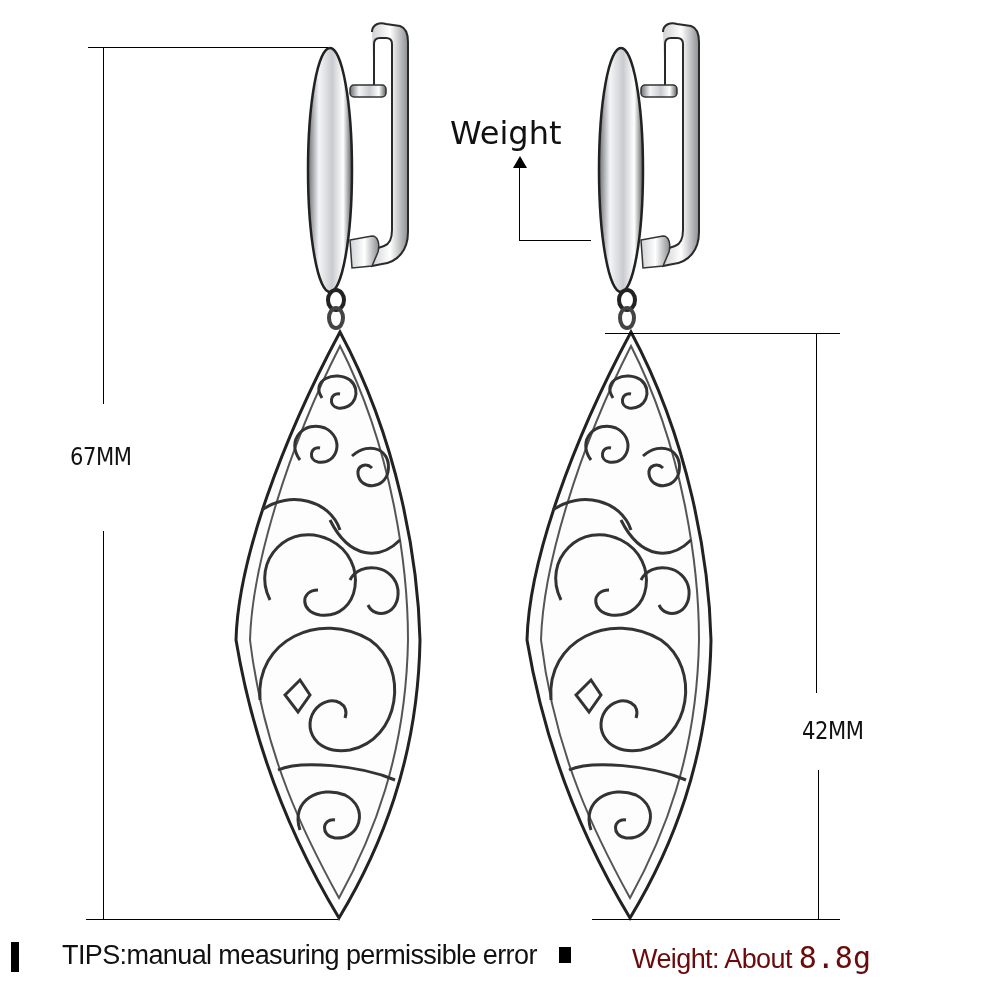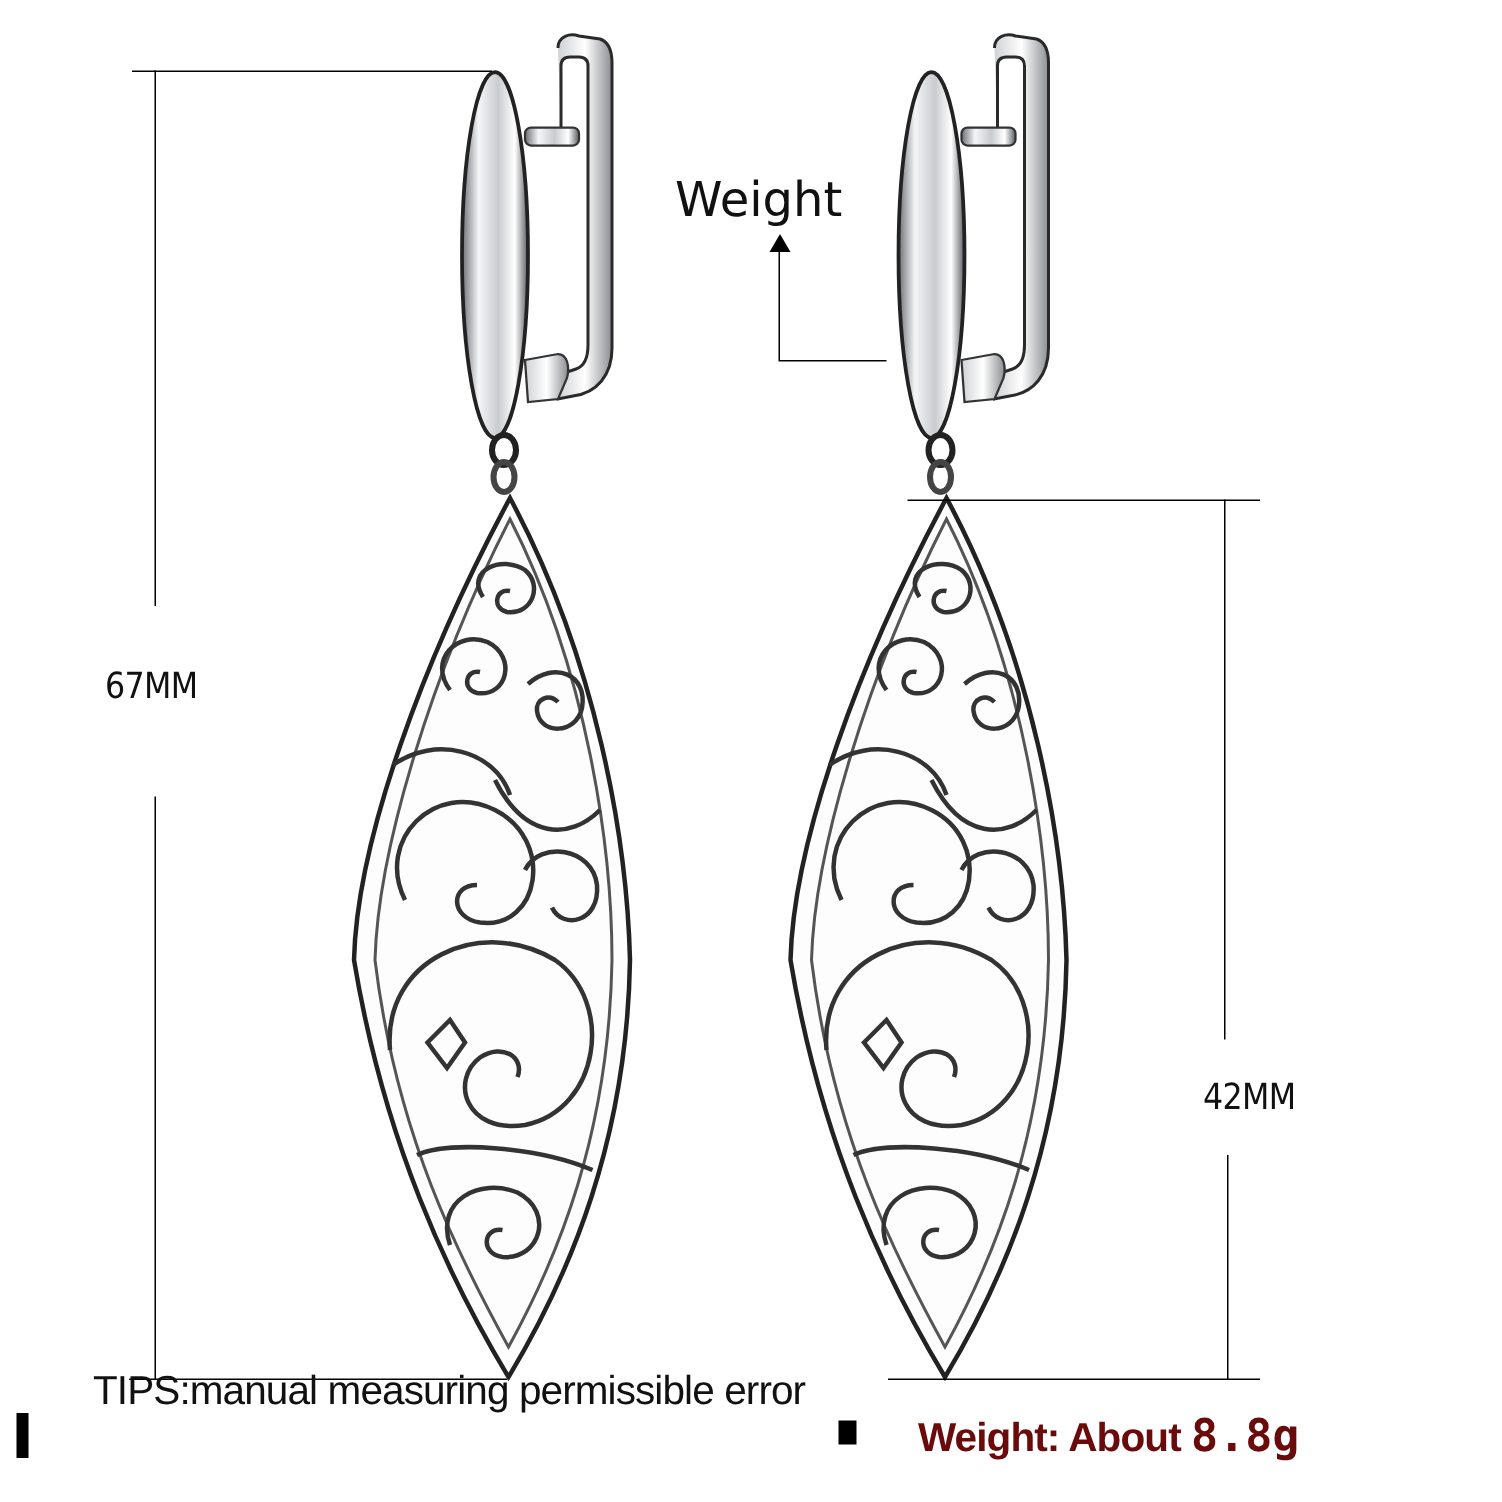--- a/index.html
+++ b/index.html
@@ -78,18 +78,18 @@
 <div class="line-h" style="left:592px; top:919px; width:248px;"></div>
 
 <div class="copper-label" style="left:450px; top:114px;">Weight</div>
 <div class="line-v" style="left:519px; top:166px; height:74px;"></div>
 <div class="line-h" style="left:519px; top:240px; width:72px;"></div>
 <svg width="20" height="14" style="left:510px; top:156px;">
   <path d="M10,0 L17,12 L3,12 Z" fill="#000"></path>
 </svg>
 
 <div class="tips-bar" style="left:11px; top:942px; width:8px; height:30px;"></div>
-<div class="tips-text" style="left:62px; top:912px;">TIPS:manual measuring permissible error</div>
+<div class="tips-text" style="left:62px; top:940px;">TIPS:manual measuring permissible error</div>
 <div class="tips-bar" style="left:559px; top:947px; width:12px; height:16px;"></div>
-<div class="weight-text" style="left:612px; top:940px;font-weight:bold;">
+<div class="weight-text" style="left:632px; top:940px;">
   <span>Weight: About</span>
   <span class="weight-val">8.8g</span>
 </div>
 
 </body></html>

